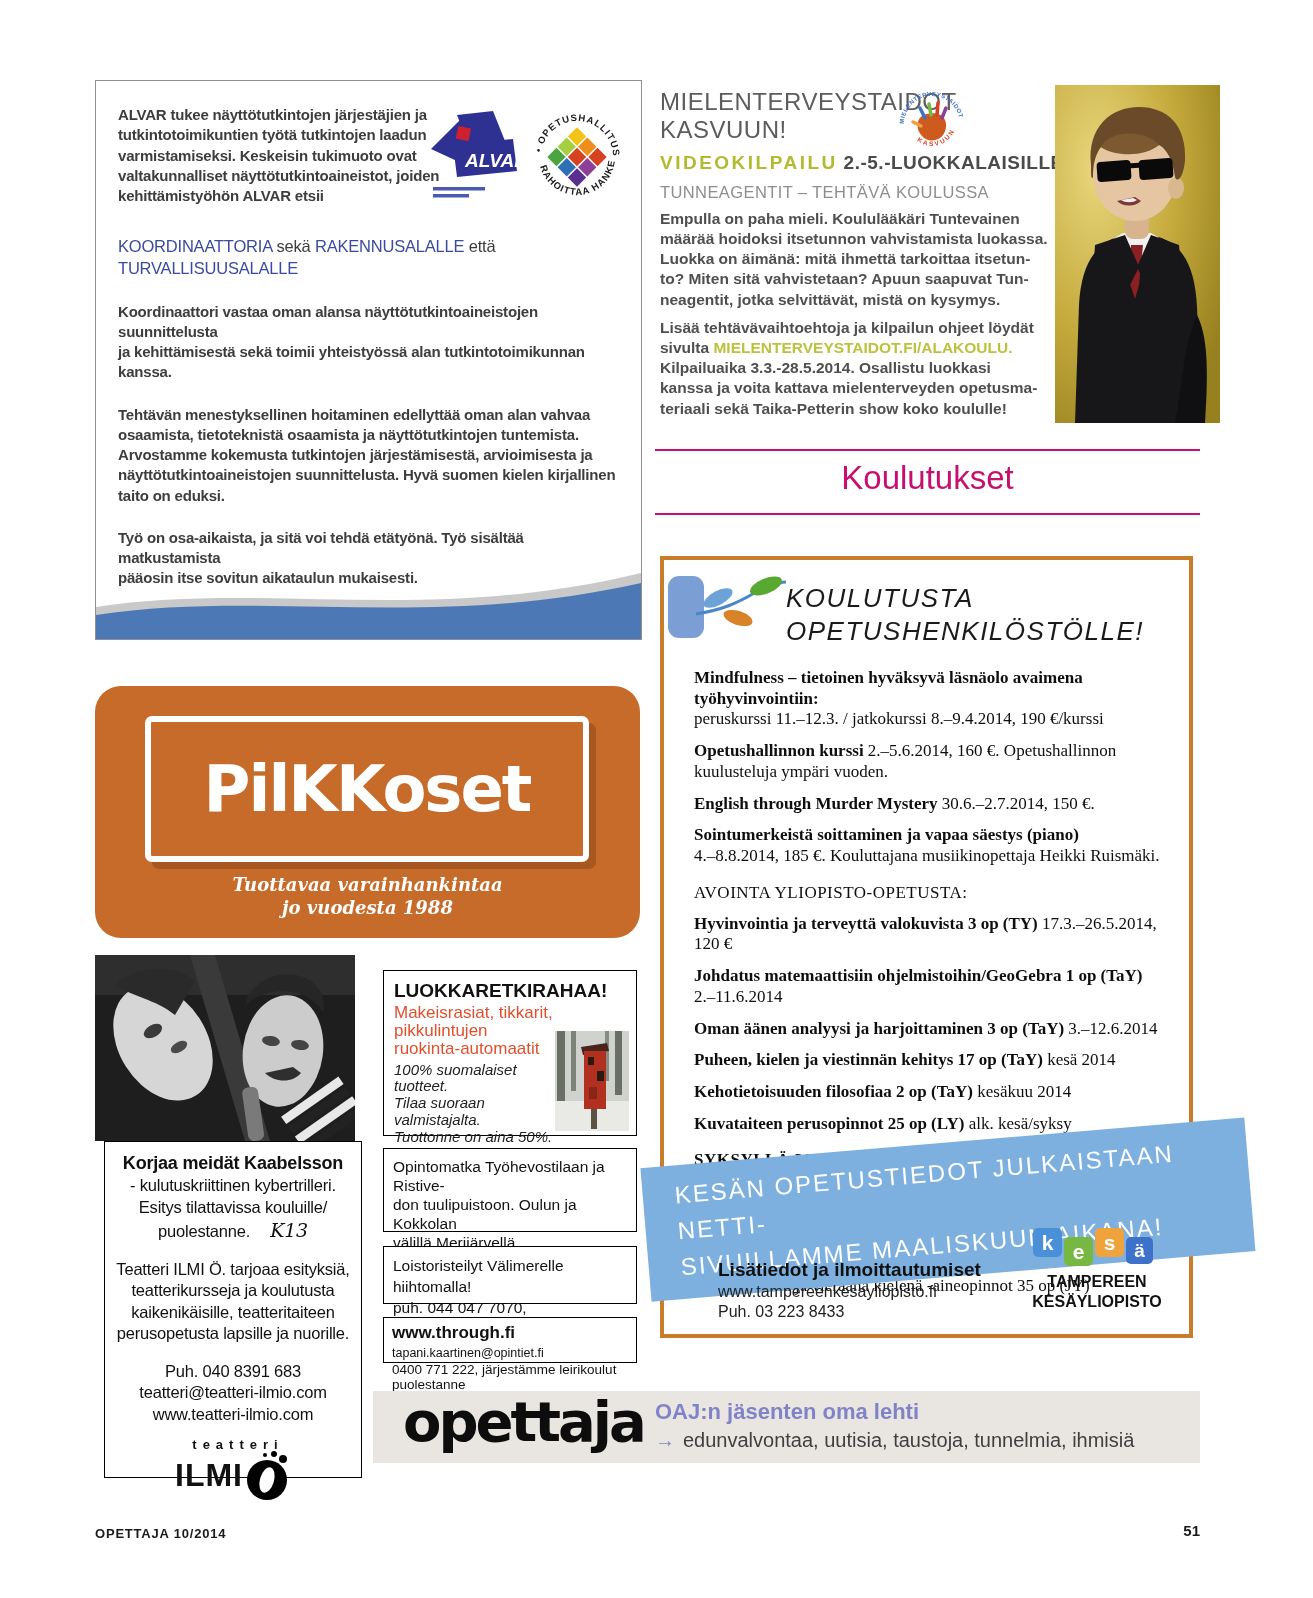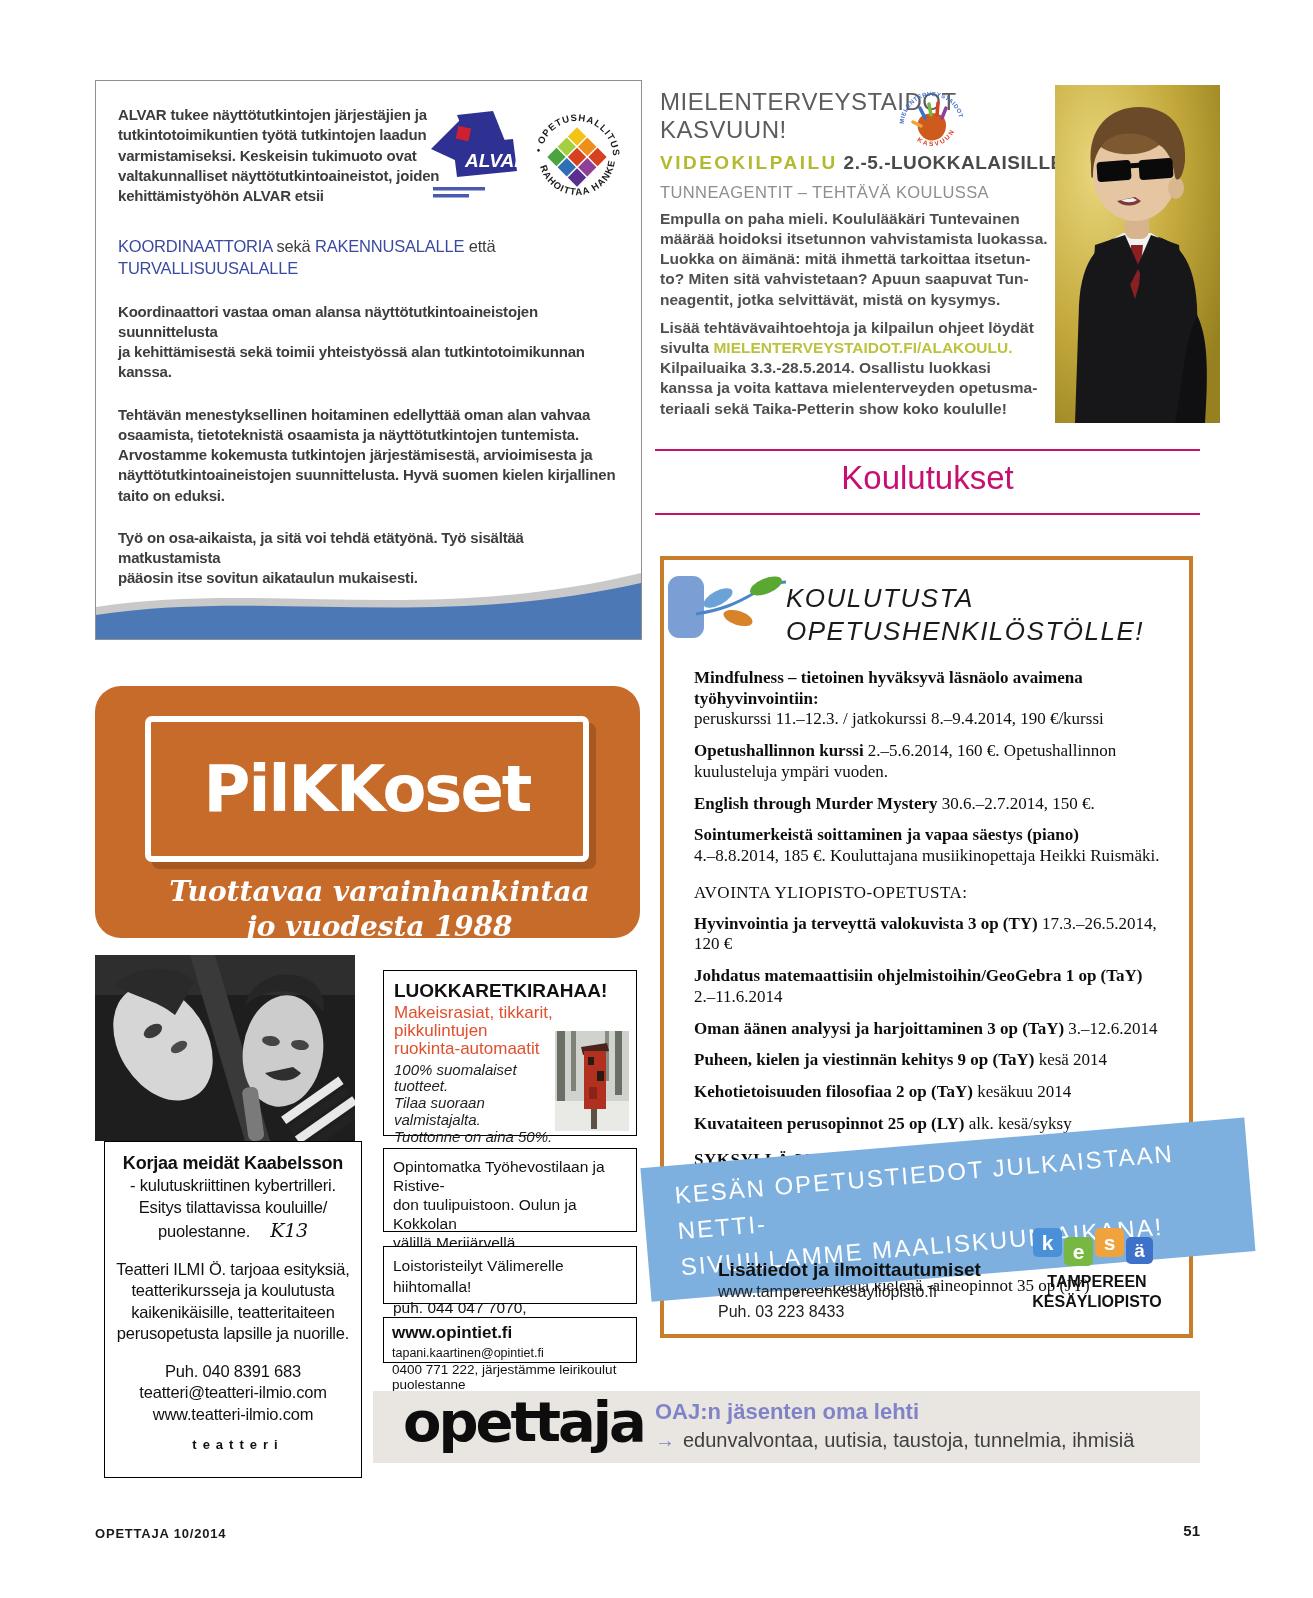--- a/index.html
+++ b/index.html
@@ -60,22 +60,22 @@
   .tile.t2{left:31px;top:9px;background:#77b843;}
   .tile.t3{left:62px;top:0;background:#f0a23c;}
   .tile.t4{left:93px;top:9px;background:#3e71c9;width:27px;height:27px;font-size:19px;line-height:27px;}
   .kesa-org{font-size:16px;font-weight:600;color:#111;line-height:1.25;}
 
   
   .pk{position:absolute;left:95px;top:686px;width:545px;height:252px;background:#c76b2b;border-radius:26px;}
   .pk-inner{position:absolute;left:50px;top:30px;width:432px;height:134px;border:6px solid #fff;border-radius:7px;
             box-shadow:7px 7px 0 rgba(110,55,15,0.35);display:flex;align-items:center;justify-content:center;}
   .pk-logo{font-family:"DejaVu Sans",sans-serif;font-size:64px;font-weight:800;color:#fff;letter-spacing:-2px;}
-  .pk-tag{position:absolute;left:12px;top:188px;width:100%;text-align:center;color:#fff;
-          font-family:"DejaVu Serif",serif;font-style:italic;font-weight:700;font-size:28px;line-height:1.25;}
+  .pk-tag{position:absolute;left:0;top:188px;width:100%;text-align:center;color:#fff;
+          font-family:"DejaVu Serif",serif;font-style:italic;font-weight:700;font-size:18px;line-height:1.25;}
 
   
   .photo-bw{position:absolute;left:95px;top:955px;width:260px;height:186px;}
   .th{position:absolute;left:104px;top:1141px;width:258px;height:337px;border:1px solid #000;background:#fff;text-align:center;
       font-size:16.5px;letter-spacing:-0.2px;color:#111;line-height:1.3;padding-top:10px;box-sizing:border-box;}
   .th-t1{font-weight:700;font-size:18px;}
   .th-k13{font-family:"DejaVu Serif",serif;font-style:italic;font-size:19px;margin-left:20px;}
   .th-p{margin-top:16px;}
   .th-contact{margin-top:16px;}
   .ilmio{margin-top:12px;}
@@ -268,21 +268,21 @@
       <p class="crs pre"><b>Opetushallinnon kurssi</b><span> 2.–5.6.2014, 160 €. Opetushallinnon
 kuulusteluja ympäri vuoden.</span></p>
       <p class="crs pre"><b>English through Murder Mystery</b><span> 30.6.–2.7.2014, 150 €.</span></p>
       <p class="crs pre"><b>Sointumerkeistä soittaminen ja vapaa säestys (piano)</b><span>
 4.–8.8.2014, 185 €. Kouluttajana musiikinopettaja Heikki Ruismäki.</span></p>
       <p class="sec-h">AVOINTA YLIOPISTO-OPETUSTA:</p>
       <p class="crs pre"><b>Hyvinvointia ja terveyttä valokuvista 3 op (TY)</b><span> 17.3.–26.5.2014, 120 €</span></p>
       <p class="crs pre"><b>Johdatus matemaattisiin ohjelmistoihin/GeoGebra 1 op (TaY)</b><span>
 2.–11.6.2014</span></p>
       <p class="crs pre"><b>Oman äänen analyysi ja harjoittaminen 3 op (TaY)</b><span> 3.–12.6.2014</span></p>
-      <p class="crs pre"><b>Puheen, kielen ja viestinnän kehitys 9 op (TaY)</b><span> kesä 2014</span></p>
+      <p class="crs pre"><b>Puheen, kielen ja viestinnän kehitys 17 op (TaY)</b><span> kesä 2014</span></p>
       <p class="crs pre"><b>Kehotietoisuuden filosofiaa 2 op (TaY)</b><span> kesäkuu 2014</span></p>
       <p class="crs pre"><b>Kuvataiteen perusopinnot 25 op  (LY)</b><span> alk. kesä/syksy</span></p>
       <p class="sec-h bold">SYKSYLLÄ 2014 ALKAVIA OPINTOJA:</p>
       <p class="syk"><span>Draamakasvatuksen perus- ja aineopinnot 25/35 op (JY) </span><span class="it">haku keväällä 2014</span></p>
       <p class="syk"><span>Erityispedagogiikan perusopinnot 25 op (JY)</span></p>
       <p class="syk"><span>Luovan kirjoittamisen perus 25 op (TY)</span></p>
       <p class="syk"><span>Suomi toisena ja vieraana kielenä -aineopinnot 35 op (JY)</span></p>
     </div>
   </div>
   <div class="kbanner pre">KESÄN OPETUSTIEDOT JULKAISTAAN NETTI-
@@ -343,20 +343,30 @@
 teatterikursseja ja koulutusta
 kaikenikäisille, teatteritaiteen
 perusopetusta lapsille ja nuorille.</div>
     <div class="th-contact">
       <div>Puh. 040 8391 683</div>
       <div>teatteri@teatteri-ilmio.com</div>
       <div>www.teatteri-ilmio.com</div>
     </div>
     <div class="ilmio">
       <div class="ilmio-top">teatteri</div>
+      <div class="ilmio-main">
+          <span>ILMI</span>
+          <svg width="46" height="52" viewBox="0 0 46 52" style="margin-left:2px;">
+            <circle cx="22" cy="30" r="20" fill="#000"></circle>
+            <ellipse cx="22" cy="30" rx="7" ry="13" fill="#fff" transform="rotate(16 22 30)"></ellipse>
+            <circle cx="20" cy="5" r="2" fill="#000"></circle>
+            <circle cx="29" cy="4" r="3" fill="#000"></circle>
+            <circle cx="38" cy="9" r="4" fill="#000"></circle>
+          </svg>
+        </div>
     </div>
   </div>
 
   <div class="lr">
     <div class="lr-title">LUOKKARETKIRAHAA!</div>
     <div class="lr-sub pre">Makeisrasiat, tikkarit, pikkulintujen
 ruokinta-automaatit</div>
     <div class="lr-body pre">100% suomalaiset tuotteet.
 Tilaa suoraan valmistajalta.
 Tuottonne on aina 50%.
@@ -386,21 +396,21 @@
     <div><span>välillä Merijärvellä. </span><b>www.vossikka.com</b></div>
     <div>Puh. 044 010 2880/Markku</div>
   </div>
 
   <div class="lo">
     <div>Loistoristeilyt Välimerelle hiihtomalla!</div>
     <div>puh. 044 047 7070, www.resviaria.com</div>
   </div>
 
   <div class="ot">
-    <div class="ot-l1"><b>www.opintiet.fi</b><span> tapani.kaartinen@opintiet.fi</span></div>
+    <div class="ot-l1"><b>www.through.fi</b><span> tapani.kaartinen@opintiet.fi</span></div>
     <div class="ot-l2">0400 771 222, järjestämme leirikoulut puolestanne</div>
   </div>
 
   <div class="ob">
     <div class="ob-logo">opettaja</div>
     <div class="ob-right">
       <div class="ob-title">OAJ:n jäsenten oma lehti</div>
       <div class="ob-tag"><span class="arrow">→</span><span>edunvalvontaa, uutisia, taustoja, tunnelmia, ihmisiä</span></div>
     </div>
   </div>

